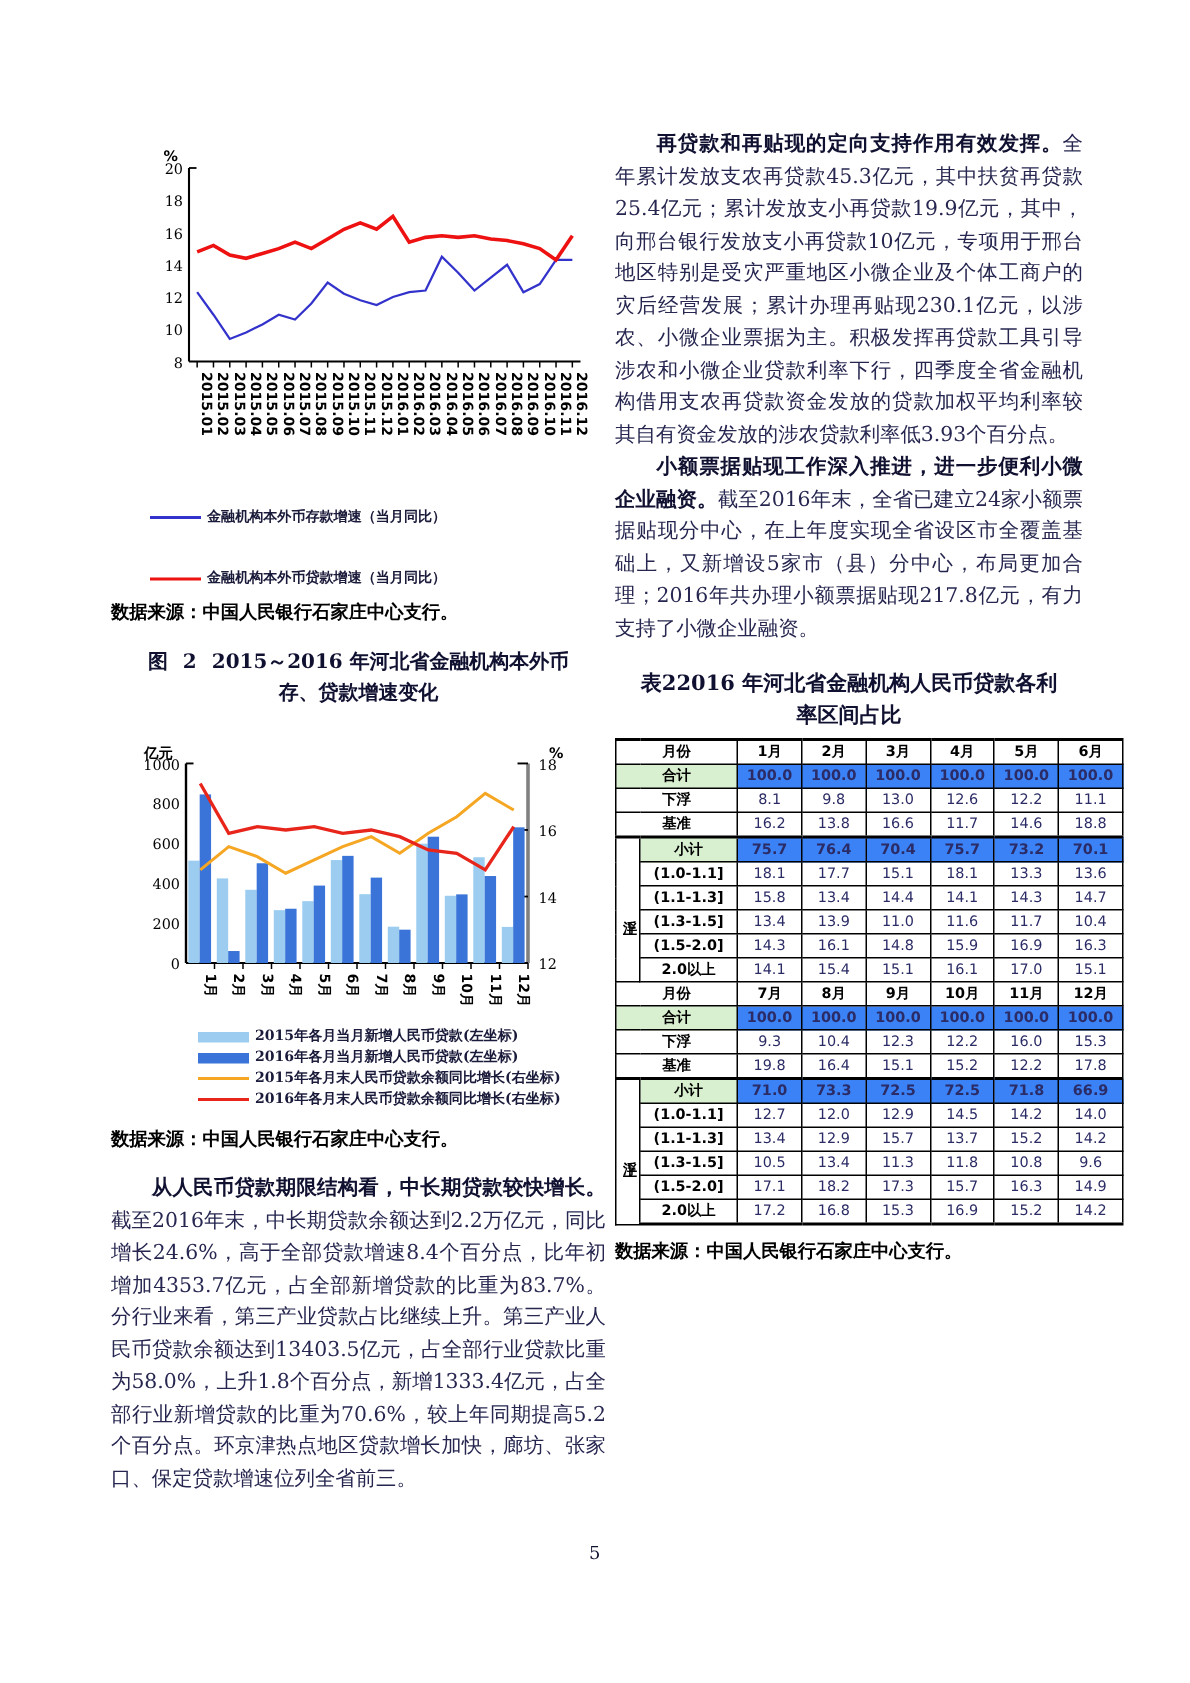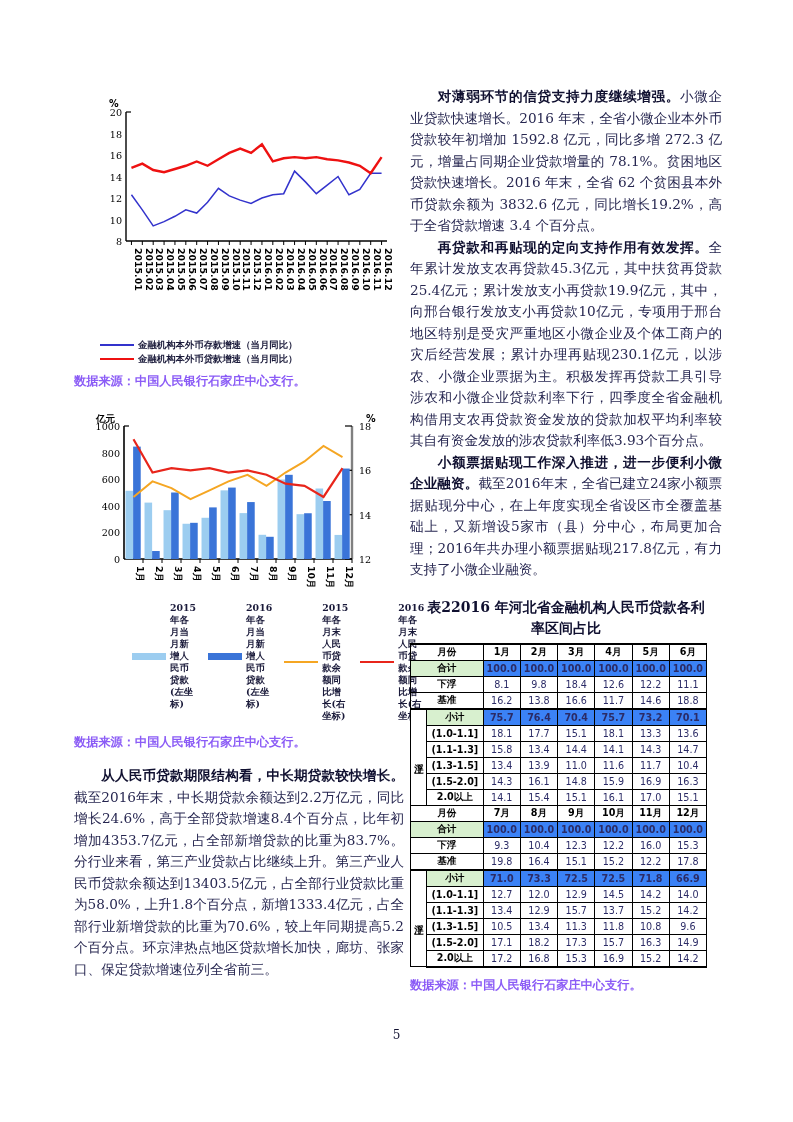--- a/index.html
+++ b/index.html
@@ -25,21 +25,21 @@
     letter-spacing:0px;
     color:#262650;
   }
   p.body + p.body{margin-top:0px;}
   .indent{display:inline-block;width:27px;}
   b.lead{font-weight:bold;color:#101030;}
 
   
   .src{
     font-size:12.2px;line-height:18px;font-weight:bold;
-    color:#8b5cf6;margin:6px 0 0 0;
+    color:#000000;margin:6px 0 0 0;
   }
   .fig-cap{
     font-size:13.3px;line-height:21px;font-weight:bold;
     text-align:center;margin:14px 0 0 0;color:#101030;
   }
   .fig-cap .cap-sp{display:inline-block;width:10px;}
   .tbl-cap{
     font-size:14px;line-height:21px;font-weight:bold;
     text-align:center;margin:16px 0 4px 0;color:#101030;
   }
@@ -52,26 +52,26 @@
   .chartbox{position:relative;width:330px;}
   svg{display:block;}
   .legend{margin-top:2px;}
   .legend-row{
     display:flex;align-items:center;justify-content:flex-start;
     font-size:9.4px;font-weight:bold;line-height:12px;color:#1a1a3a;
     margin:1px 0;
   }
   .legend-row .swatch{width:34px;height:7px;margin-right:4px;flex:0 0 auto;}
   .legend-row .swatch.line{height:0;border-top:2px solid #000;}
-  .legend-ctr{display:flex;flex-direction:column;align-items:flex-start;padding-left:26px;}
-  .legend-ctr2{display:flex;flex-direction:row;align-items:flex-start;padding-left:58px;gap:12px;}
+  .legend-ctr{display:flex;flex-direction:column;align-items:flex-start;padding-left:26px;gap:27px;}
+  .legend-ctr2{display:flex;flex-direction:column;align-items:flex-start;padding-left:58px;}
 
   
   table.rate{
-    border-collapse:collapse;width:297px;
+    border-collapse:collapse;width:339px;
     font-size:9.6px;font-family:"DejaVu Sans","Liberation Sans",sans-serif;
     color:#2b2b66;
   }
   table.rate td{
     border:1px solid #000;
     text-align:center;
     padding:1px 0 1px 0;
     height:13px;
     white-space:nowrap;
   }
@@ -188,20 +188,24 @@
         </div>
         <div class="legend-row">
           <span class="swatch line" style="border-top-color:#ee1111"></span>
           <span>金融机构本外币贷款增速（当月同比）</span>
         </div>
       </div>
     </div>
 
     <div class="src">数据来源：中国人民银行石家庄中心支行。</div>
 
+    <div class="fig-cap">
+      <span>图</span><span class="cap-sp"></span><span>2</span><span class="cap-sp"></span><span>2015～2016 年河北省金融机构本外币</span><br>
+      <span>存、贷款增速变化</span>
+    </div>
 
     <div class="chartbox" style="margin-top:14px">
       <svg width="330" height="195" viewBox="0 0 330 195">
         <text class="axname" x="22" y="18">亿元</text>
         <text class="axname" x="292" y="18">%</text>
 
         <line x1="50" y1="22" x2="50" y2="155" stroke="#000" stroke-width="1.6"></line>
         <text class="tick" x="46" y="26" text-anchor="end">1000</text>
         <text class="tick" x="46" y="52.6" text-anchor="end">800</text>
         <text class="tick" x="46" y="79.2" text-anchor="end">600</text>
@@ -302,23 +306,20 @@
     <div class="src" style="margin-top:10px">数据来源：中国人民银行石家庄中心支行。</div>
 
 
     <p class="body" style="margin-top:14px">
       <span class="indent"></span><b class="lead">从人民币贷款期限结构看，中长期贷款较快增长。</b><span>截至2016年末，中长期贷款余额达到2.2万亿元，同比增长24.6%，高于全部贷款增速8.4个百分点，比年初增加4353.7亿元，占全部新增贷款的比重为83.7%。分行业来看，第三产业贷款占比继续上升。第三产业人民币贷款余额达到13403.5亿元，占全部行业贷款比重为58.0%，上升1.8个百分点，新增1333.4亿元，占全部行业新增贷款的比重为70.6%，较上年同期提高5.2个百分点。环京津热点地区贷款增长加快，廊坊、张家口、保定贷款增速位列全省前三。</span>
     </p>
   </div>
 
   <div class="col-right">
 
-    <p class="body">
-      <span class="indent"></span><b class="lead">对薄弱环节的信贷支持力度继续增强。</b><span>小微企业贷款快速增长。2016 年末，全省小微企业本外币贷款较年初增加 1592.8 亿元，同比多增 272.3 亿元，增量占同期企业贷款增量的 78.1%。贫困地区贷款快速增长。2016 年末，全省 62 个贫困县本外币贷款余额为 3832.6 亿元，同比增长19.2%，高于全省贷款增速 3.4 个百分点。</span>
-    </p>
 
     <p class="body">
       <span class="indent"></span><b class="lead">再贷款和再贴现的定向支持作用有效发挥。</b><span>全年累计发放支农再贷款45.3亿元，其中扶贫再贷款25.4亿元；累计发放支小再贷款19.9亿元，其中，向邢台银行发放支小再贷款10亿元，专项用于邢台地区特别是受灾严重地区小微企业及个体工商户的灾后经营发展；累计办理再贴现230.1亿元，以涉农、小微企业票据为主。积极发挥再贷款工具引导涉农和小微企业贷款利率下行，四季度全省金融机构借用支农再贷款资金发放的贷款加权平均利率较其自有资金发放的涉农贷款利率低3.93个百分点。</span>
     </p>
 
     <p class="body">
       <span class="indent"></span><b class="lead">小额票据贴现工作深入推进，进一步便利小微企业融资。</b><span>截至2016年末，全省已建立24家小额票据贴现分中心，在上年度实现全省设区市全覆盖基础上，又新增设5家市（县）分中心，布局更加合理；2016年共办理小额票据贴现217.8亿元，有力支持了小微企业融资。</span>
     </p>
 
     <div class="tbl-cap">
@@ -345,21 +346,21 @@
               <td>100.0</td>
               <td>100.0</td>
               <td>100.0</td>
               <td>100.0</td>
               <td>100.0</td>
             </tr>
             <tr>
               <td class="lbl" colspan="2">下浮</td>
               <td>8.1</td>
               <td>9.8</td>
-              <td>18.4</td>
+              <td>13.0</td>
               <td>12.6</td>
               <td>12.2</td>
               <td>11.1</td>
             </tr>
             <tr>
               <td class="lbl" colspan="2">基准</td>
               <td>16.2</td>
               <td>13.8</td>
               <td>16.6</td>
               <td>11.7</td>

